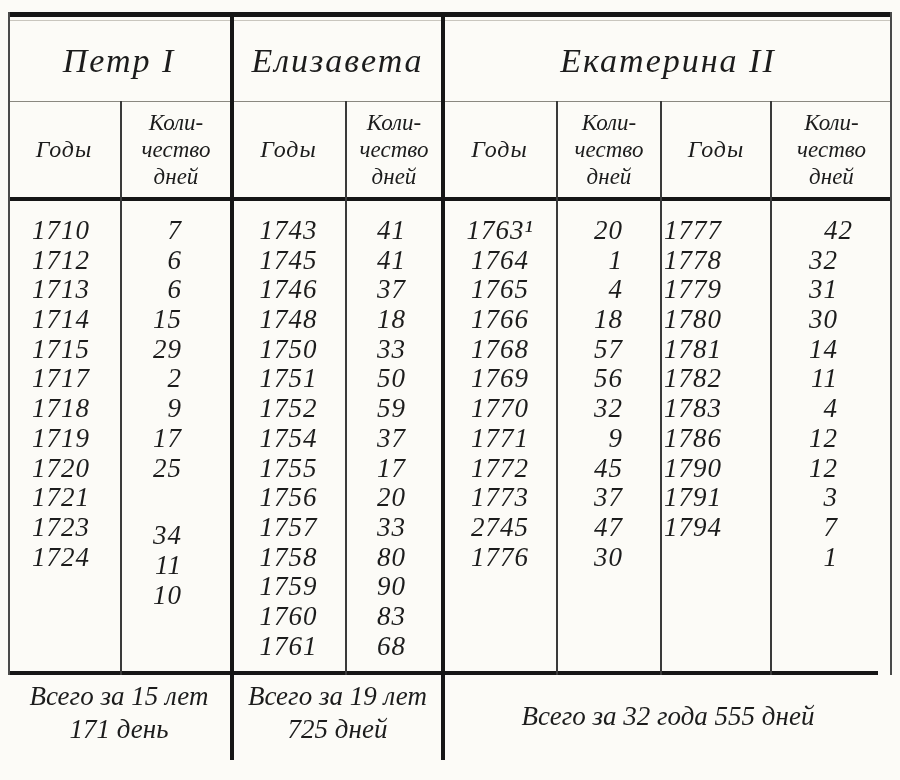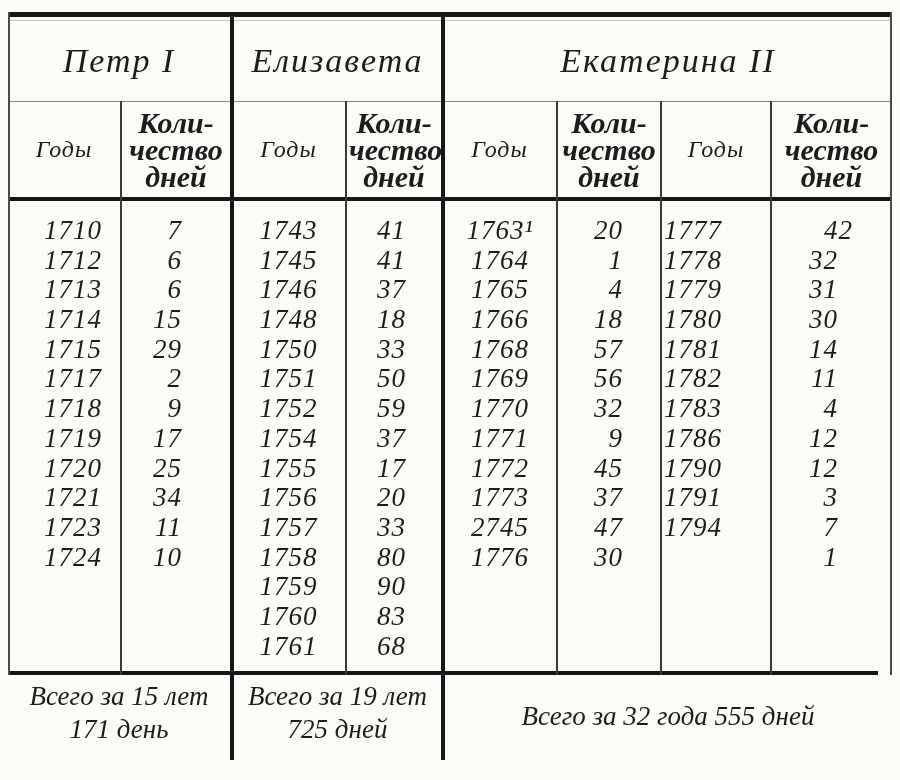--- a/index.html
+++ b/index.html
@@ -19,21 +19,21 @@
     display:flex;align-items:center;justify-content:center;
     font-size:34px;letter-spacing:2px;white-space:nowrap;
   }
   .colhead-years{
     position:absolute;top:103px;height:93px;
     display:flex;align-items:center;justify-content:center;
     font-size:24px;letter-spacing:1px;
   }
   .colhead-count{
     position:absolute;top:109px;
-    font-size:30px;text-align:center;font-weight:bold;
+    font-size:23px;text-align:center;
   }
   .colhead-count > div{height:27px;line-height:27px;}
   .col{position:absolute;top:216px;font-size:27px;letter-spacing:1px;}
   .col > div{height:29.7px;line-height:29.7px;}
   .col.years > div{text-align:center;}
   .col.days  > div{text-align:right;}
   .footer-cell{position:absolute;top:680px;font-size:27px;text-align:center;}
   .footer-cell > div{height:33px;line-height:33px;white-space:nowrap;}
   .footer-cell.single{top:676px;height:80px;display:flex;align-items:center;justify-content:center;}
   .footer-cell.single > div{height:auto;line-height:normal;}
@@ -82,21 +82,21 @@
       <div>Коли-</div>
       <div>чество</div>
       <div>дней</div>
     </div>
   <div class="colhead-count" style="left:774px;width:115px;">
       <div>Коли-</div>
       <div>чество</div>
       <div>дней</div>
     </div>
 
-  <div class="col years" style="left:18px;width:110px;">
+  <div class="col years" style="left:6px;width:110px;">
       <div>1710</div>
       <div>1712</div>
       <div>1713</div>
       <div>1714</div>
       <div>1715</div>
       <div>1717</div>
       <div>1718</div>
       <div>1719</div>
       <div>1720</div>
       <div>1721</div>
@@ -106,21 +106,21 @@
   <div class="col days" style="left:124px;width:104px;padding-right:0;box-sizing:border-box;">
       <div style="padding-right: 46px;">7</div>
       <div style="padding-right: 46px;">6</div>
       <div style="padding-right: 46px;">6</div>
       <div style="padding-right: 46px;">15</div>
       <div style="padding-right: 46px;">29</div>
       <div style="padding-right: 46px;">2</div>
       <div style="padding-right: 46px;">9</div>
       <div style="padding-right: 46px;">17</div>
       <div style="padding-right: 46px;">25</div>
-      <div style="padding-right: 46px;">34</div>
+      <div style="padding-right: 46px; margin-top: 38px;">34</div>
       <div style="padding-right: 46px;">11</div>
       <div style="padding-right: 46px;">10</div>
     </div>
   <div class="col years" style="left:234px;width:109px;">
       <div>1743</div>
       <div>1745</div>
       <div>1746</div>
       <div>1748</div>
       <div>1750</div>
       <div>1751</div>

